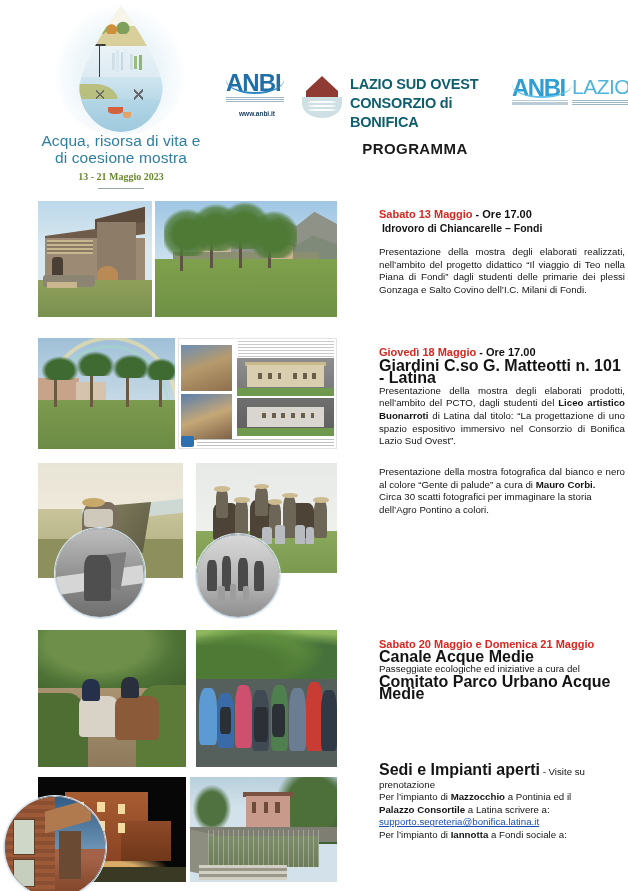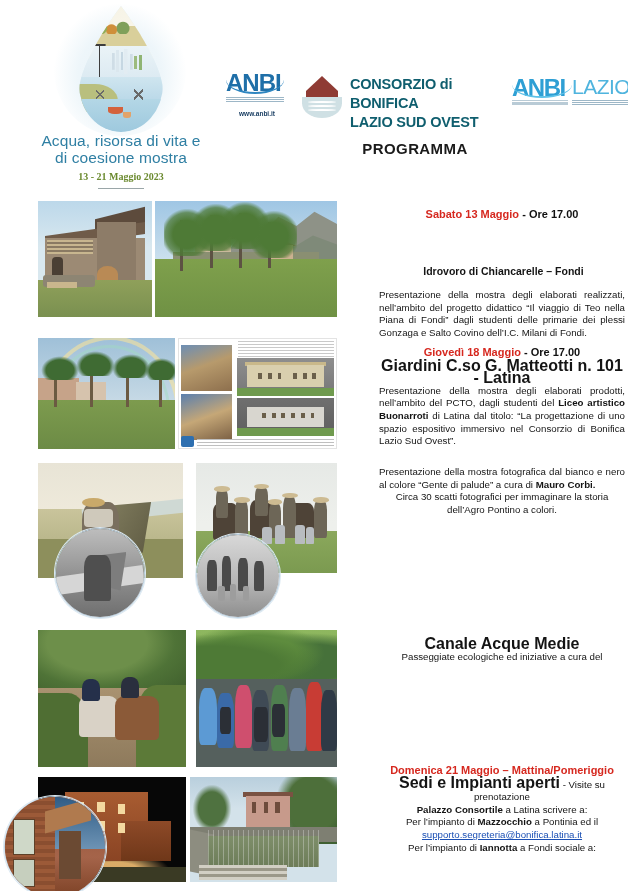--- a/index.html
+++ b/index.html
@@ -115,21 +115,21 @@
 
   .programma{
     position:absolute;left:250px;top:140px;width:330px;text-align:center;
     font-weight:bold;font-size:15px;color:#1a1a1a;letter-spacing:.4px;
   }
 
   .txt{position:absolute;width:246px;font-size:9.7px;line-height:12.6px;color:#141414;}
   .txt .hdr-red{color:#d6281f;font-weight:bold;font-size:11px;}
   .txt .hdr-blk{color:#111;font-weight:bold;font-size:11px;}
   .txt .sub{font-weight:bold;font-size:16px;}
-  .txt p{margin:0;text-align:center;}
+  .txt p{margin:0;}
   .txt .just{text-align:justify;}
   .txt b{font-weight:bold;}
   .txt a,.txt .mail{color:#1a4fb4;text-decoration:underline;}
 
   
   .ph{position:absolute;overflow:hidden;background:#cfd6d8;}
   .circ{position:absolute;border-radius:50%;overflow:hidden;border:1px solid #b9cfe0;box-shadow:0 0 0 1px #dce9f2;}
 
   
   .p1a{left:38px;top:201px;width:114px;height:116px;}
@@ -326,22 +326,22 @@
       <div class="logo-cons">
         <div class="cons-drop">
           <div class="cons-drop-top"></div>
           <div class="cons-drop-bot">
             <div class="cons-wave w1"></div>
             <div class="cons-wave w2"></div>
             <div class="cons-wave w3"></div>
           </div>
         </div>
         <div class="cons-text">
+          <div>LAZIO SUD OVEST</div>
           <div>CONSORZIO di BONIFICA</div>
-          <div>LAZIO SUD OVEST</div>
         </div>
       </div>
 
       <div class="logo-lazio">
         <div class="lz-letters">ANBI</div>
         <div class="lz-swoosh"></div>
         <div class="lz-sub"></div>
         <div class="lz-word">LAZIO</div>
         <div class="lz-bar"></div>
       </div>
@@ -379,21 +379,21 @@
     <div class="cn" style="left:21%;top:2%"></div>
     <div class="tr" style="left:46%;top:10%;height:48%"></div>
     <div class="cn" style="left:37%;top:0"></div>
     <div class="tr" style="left:62%;top:18%;height:40%"></div>
     <div class="cn" style="left:53%;top:8%"></div>
   </div>
   <div class="txt" style="left:379px;top:208px;">
     <p>
       <span class="hdr-red">Sabato 13 Maggio</span><span class="hdr-blk"> - </span><span class="hdr-blk">Ore 17.00</span>
     </p>
-    <p class="sub" style="font-size:10.5px;margin-top:43px;">&nbsp;Idrovoro di Chiancarelle – Fondi</p>
+    <p class="sub" style="font-size:10.5px;">&nbsp;Idrovoro di Chiancarelle – Fondi</p>
     <p class="just" style="margin-top:12px;">Presentazione della mostra degli elaborati realizzati, nell’ambito del progetto didattico “Il viaggio di Teo nella Piana di Fondi” dagli studenti delle primarie dei plessi Gonzaga e Salto Covino dell’I.C. Milani di Fondi.</p>
   </div>
 
   <div class="ph p2a">
     <div class="sky"></div>
       <div class="rb"></div>
       <div class="rb2"></div>
     <div class="bld"></div>
       <div class="bld2"></div>
       <div class="grass"></div>
@@ -518,22 +518,24 @@
     <div class="pp" style="left:28%;top:40%;width:12%;height:46%;background:#cf4f6e"></div>
     <div class="pp" style="left:40%;top:44%;width:12%;height:44%;background:#3f4a55"></div>
     <div class="pack" style="left:41%;top:56%;width:10%;height:26%"></div>
     <div class="pp" style="left:53%;top:40%;width:12%;height:48%;background:#4f7f4f"></div>
     <div class="pack" style="left:54%;top:54%;width:9%;height:24%"></div>
     <div class="pp" style="left:66%;top:42%;width:12%;height:46%;background:#6a7d93"></div>
     <div class="pp" style="left:78%;top:38%;width:12%;height:50%;background:#c83c34"></div>
     <div class="pp" style="left:89%;top:44%;width:11%;height:44%;background:#2f3a46"></div>
   </div>
   <div class="txt" style="left:379px;top:638px;">
+    <p class="hdr-red">Sabato 20 Maggio e Domenica 21 Maggio</p>
     <p class="sub">Canale Acque Medie</p>
     <p>Passeggiate ecologiche ed iniziative a cura del</p>
+    <p class="sub">Comitato Parco Urbano Acque Medie</p>
   </div>
 
   <div class="ph p5a">
     <div class="night"></div>
       <div class="glow"></div>
     <div class="bld"></div>
       <div class="bld2"></div>
     <div class="win" style="left:26%;top:24%;width:5%;height:9%"></div>
     <div class="win" style="left:40%;top:24%;width:5%;height:9%"></div>
     <div class="win" style="left:54%;top:26%;width:5%;height:9%"></div>
@@ -562,21 +564,20 @@
   <div class="circ c5">
     <div class="bg"></div>
       <div class="skyp"></div>
       <div class="wall"></div>
     <div class="canopy"></div>
       <div class="door"></div>
     <div class="win"></div>
       <div class="win2"></div>
   </div>
   <div class="txt" style="left:379px;top:764px;">
-    <p class="hdr-red">Domenica 21 Maggio – Mattina/Pomeriggio</p>
     <p><b class="sub">Sedi e Impianti aperti</b><span> - Visite su prenotazione</span></p>
+    <p><span>Per l’impianto di </span><b>Mazzocchio</b><span> a Pontinia ed il</span></p>
     <p><b>Palazzo Consortile</b><span> a Latina scrivere a:</span></p>
-    <p><span>Per l’impianto di </span><b>Mazzocchio</b><span> a Pontinia ed il</span></p>
     <p class="mail">supporto.segreteria@bonifica.latina.it</p>
     <p><span>Per l’impianto di </span><b>Iannotta</b><span> a Fondi sociale a:</span></p>
   </div>
 
 </div>
 
 </body></html>

